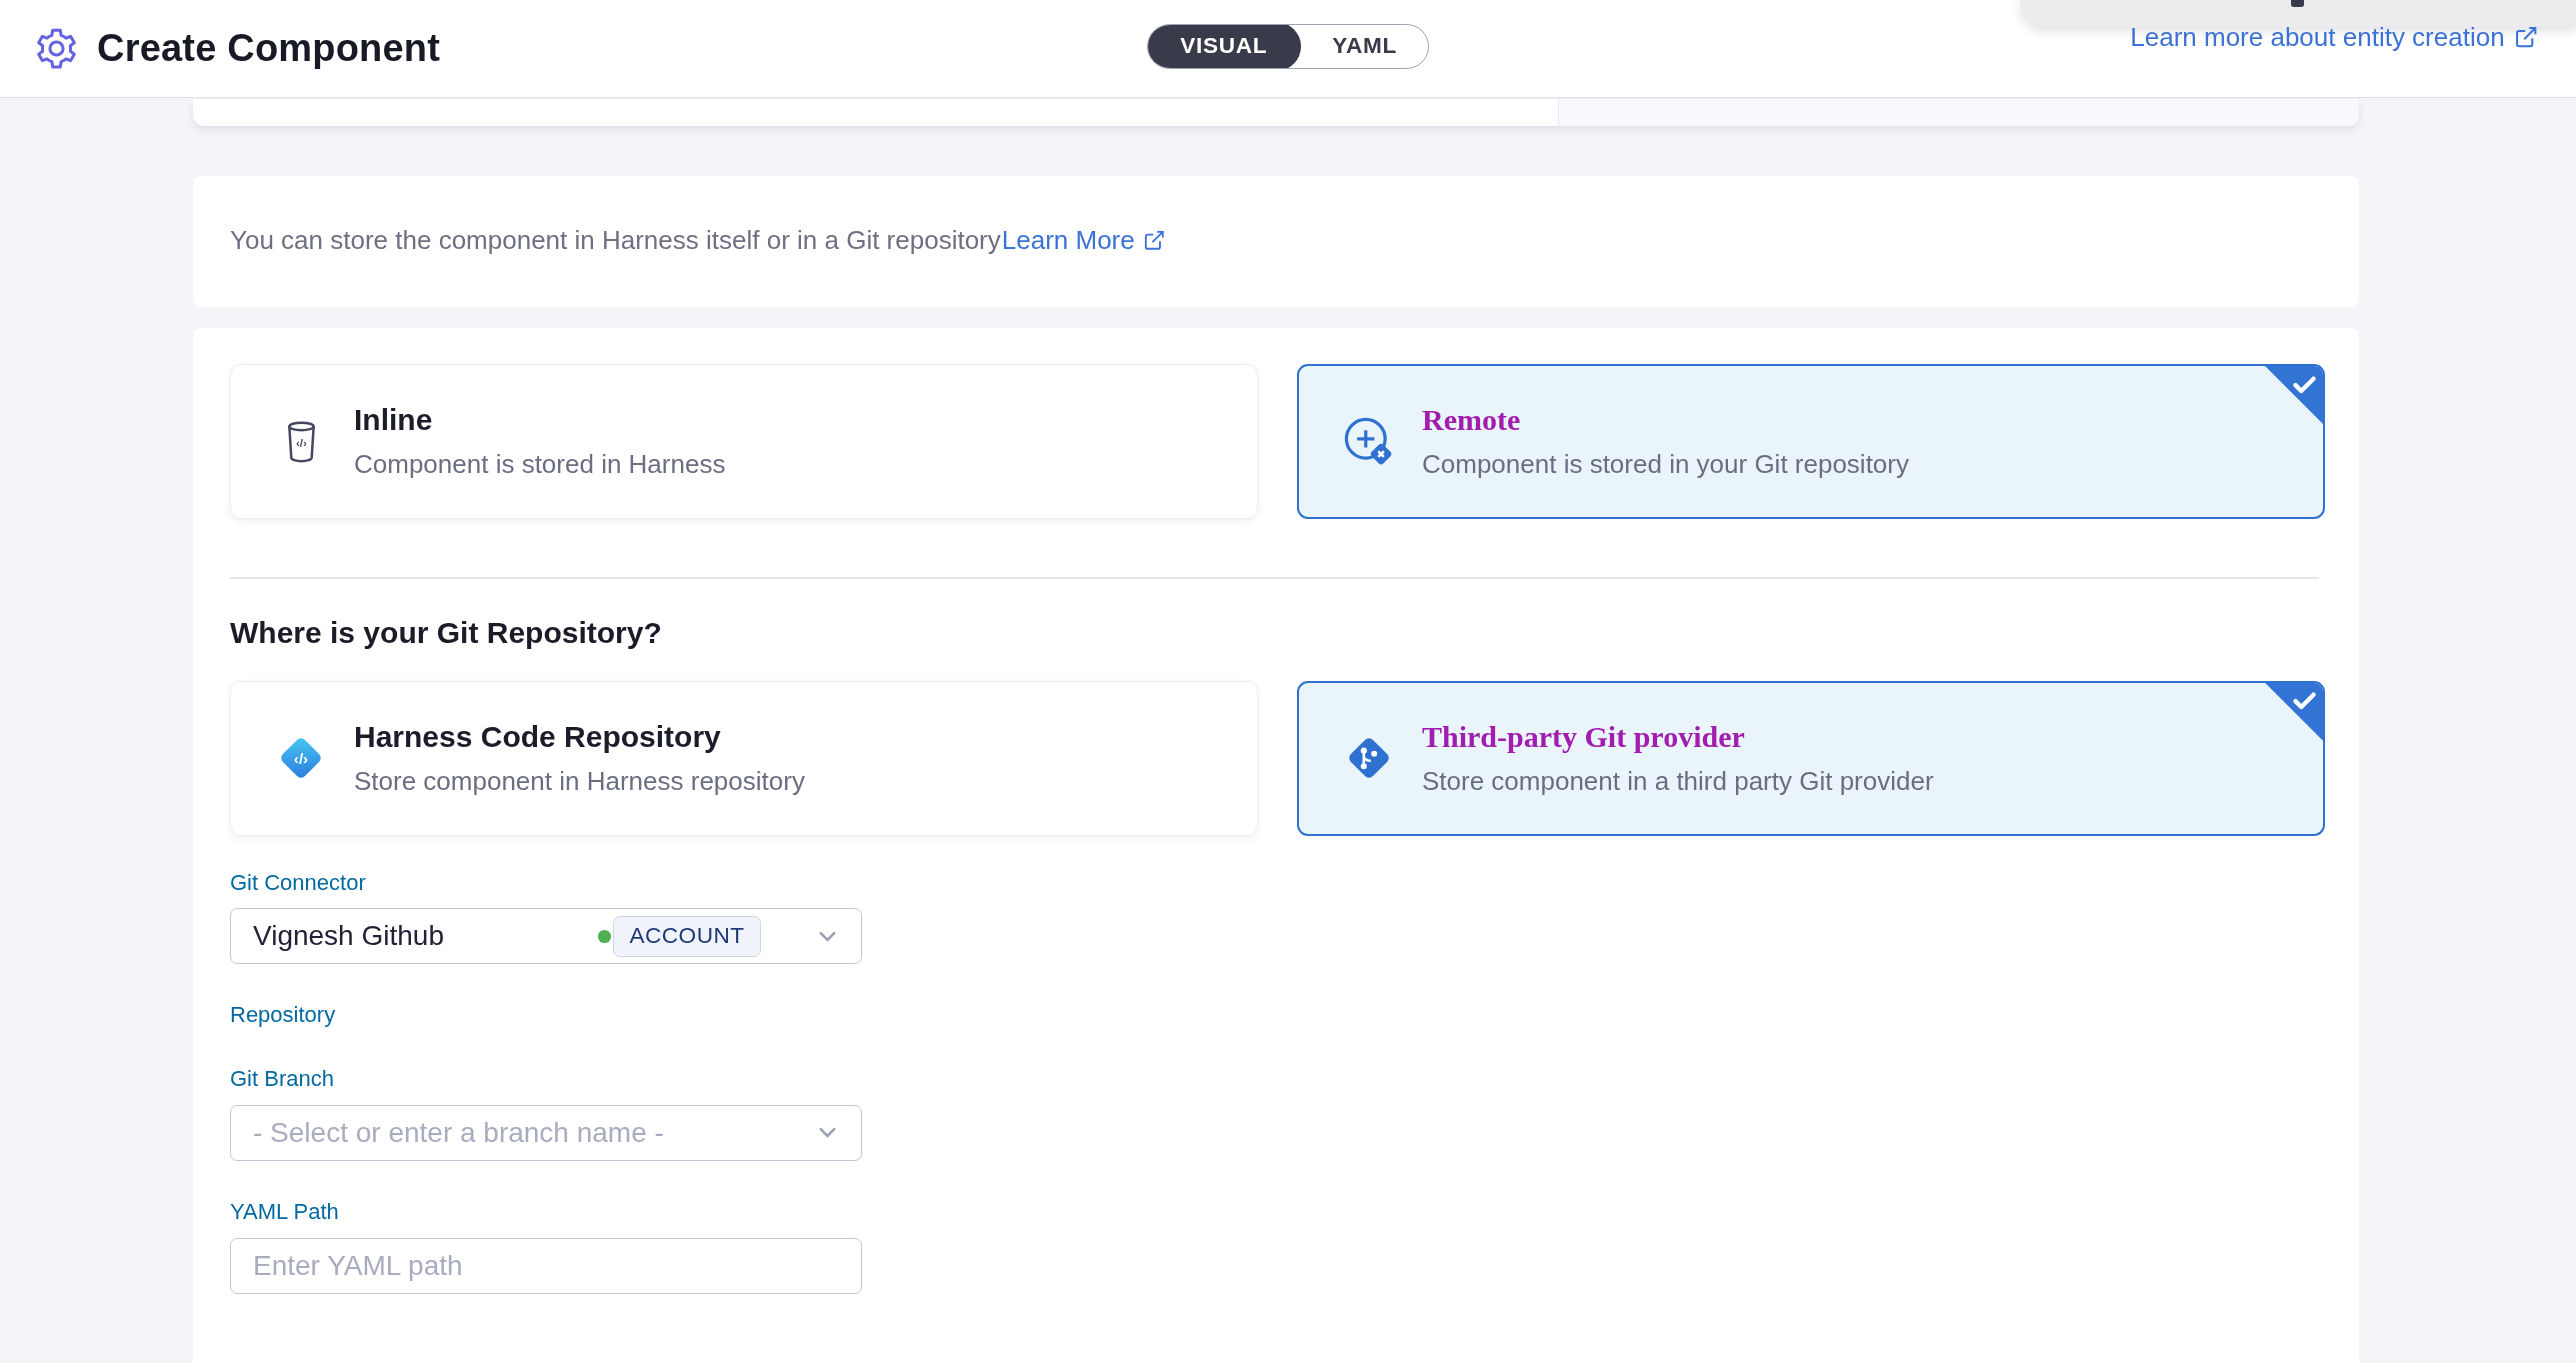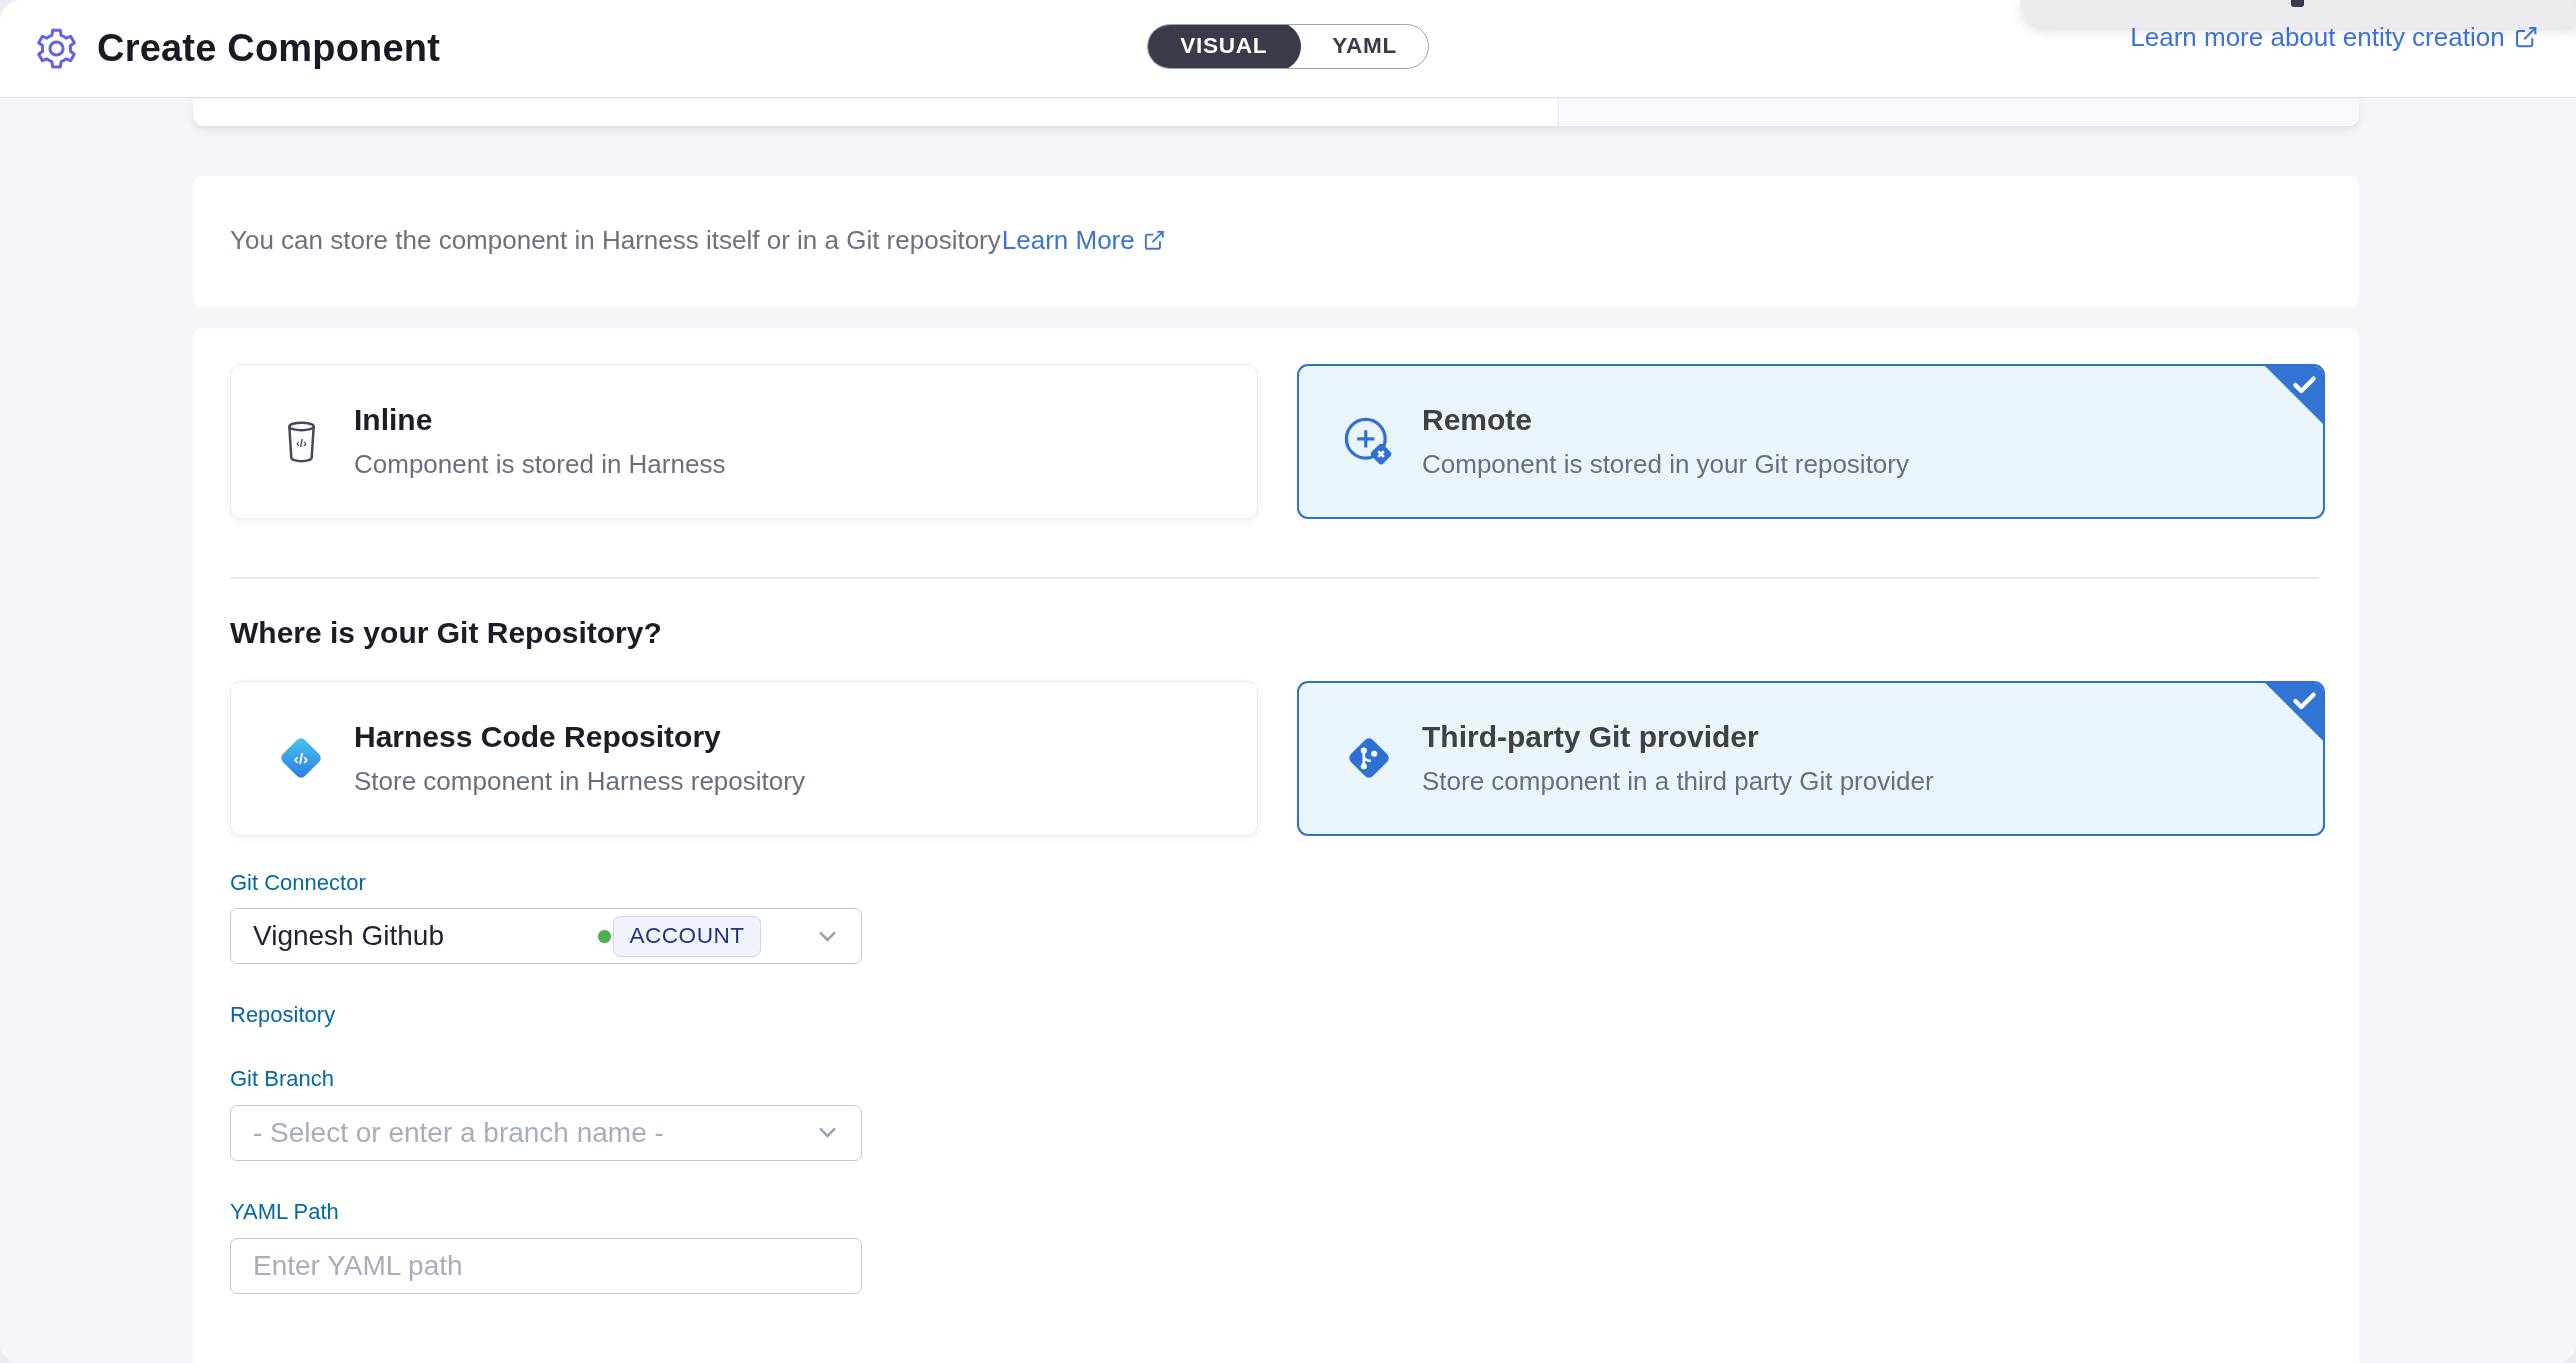--- a/index.html
+++ b/index.html
@@ -1,20 +1,20 @@
 <!DOCTYPE html>
 <html style="font-size:14.5px"><head>
 <meta charset="utf-8">
 <style>
   * { margin:0; padding:0; box-sizing:border-box; }
   html,body { background:#e9ebf1; }
   .page {
     position:relative; width:2576px; height:1364px;
     background:#f3f5f9; overflow:hidden;
-    font-family:"Liberation Sans", sans-serif; color:#1b1c28;border-radius:21px;
+    font-family:"Liberation Sans", sans-serif; color:#1b1c28;
   }
   
   .header {
     position:absolute; top:0; left:0; right:0; height:98px;
     background:#ffffff; border-bottom:1.8px solid #e0e1e7; z-index:5;
   }
   .header-left { position:absolute; left:34px; top:0; height:96px; display:flex; align-items:center; gap:18px; }
   .gear { width:45px; height:45px; display:block; }
   .page-title { font-size:38px; font-weight:700; color:#181a26; letter-spacing:0.2px; }
   .mode-toggle {
@@ -67,21 +67,21 @@
   .opt-card {
     position:relative; height:155px; border-radius:11px;
     display:flex; align-items:center; padding-left:42px; gap:25px;
     background:#fff; border:1.8px solid #ededf0;
     box-shadow:0 2.7px 9px rgba(40,41,61,.06); cursor:pointer; overflow:hidden;
   }
   .opt-card.selected {
     background:#eaf4fb; border:2.7px solid #2e71d0; box-shadow:none;
   }
   .opt-title { font-size:30px; font-weight:700; color:#1c1d2b; }
-  .opt-card.selected .opt-title { color:#404040; }
+  .opt-card.selected .opt-title { color:#a21caf;font-family:Liberation Serif, serif; }
   .opt-desc { font-size:26px; color:#6b6e80; margin-top:11.7px; }
   .opt-icon { flex:0 0 auto; display:flex; align-items:center; justify-content:center; width:56px; }
   .corner {
     position:absolute; top:0; right:0; width:58px; height:58px;
     background:#3174d3; clip-path:polygon(0 0, 100% 0, 100% 100%);
   }
   .corner svg { position:absolute; top:2.7px; right:2.7px; width:31px; height:31px; }
   .divider { margin-top:58px; height:1.8px; background:#e7e7ea; width:99.7%; }
   .h2 { margin-top:37px; font-size:30px; font-weight:700; color:#1b1c28; }
   .row2 { margin-top:31px; }

